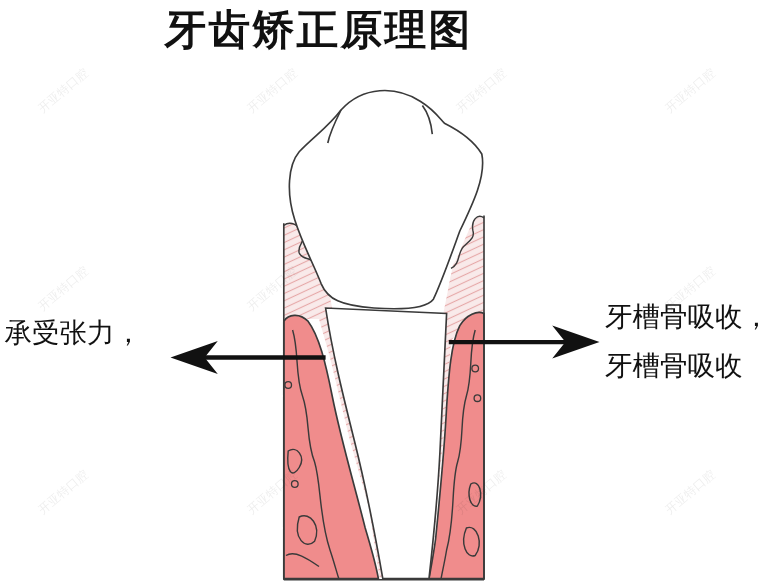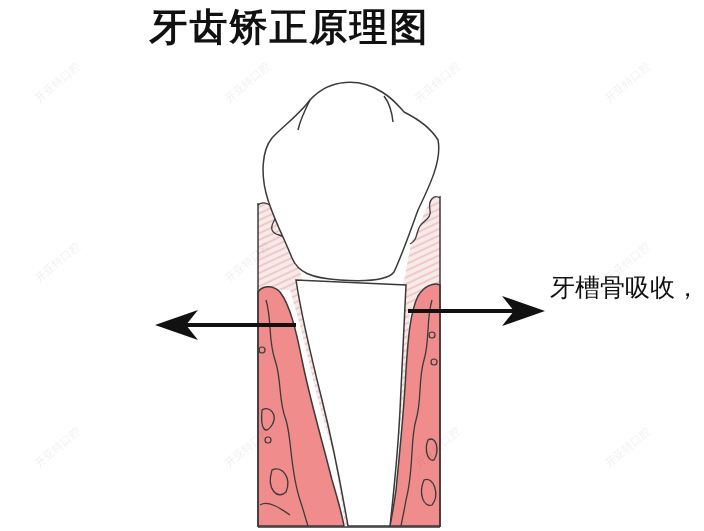--- a/index.html
+++ b/index.html
@@ -74,24 +74,26 @@
     <path d="M155,325 L198,310 L186,325 L198,340 Z" fill="#111"></path>
   </g>
 
   <g>
     <line x1="408" y1="311" x2="525" y2="311" stroke="#111" stroke-width="4"></line>
     <path d="M545,311 L502,296 L514,311 L502,326 Z" fill="#111"></path>
   </g>
 </svg>
 
 <div class="label label-left">
+  <span>承受张力，</span>
 </div>
 
 <div class="label label-right">
   <span>牙槽骨吸收，</span>
+  <span>牙槽骨吸收</span>
 </div>
 
 <div id="watermarks">
     <div class="wm" style="left: 30px; top: 75px;">开亚特口腔</div>
     <div class="wm" style="left: 220px; top: 75px;">开亚特口腔</div>
     <div class="wm" style="left: 410px; top: 75px;">开亚特口腔</div>
     <div class="wm" style="left: 600px; top: 75px;">开亚特口腔</div>
     <div class="wm" style="left: 30px; top: 255px;">开亚特口腔</div>
     <div class="wm" style="left: 220px; top: 255px;">开亚特口腔</div>
     <div class="wm" style="left: 600px; top: 255px;">开亚特口腔</div>

